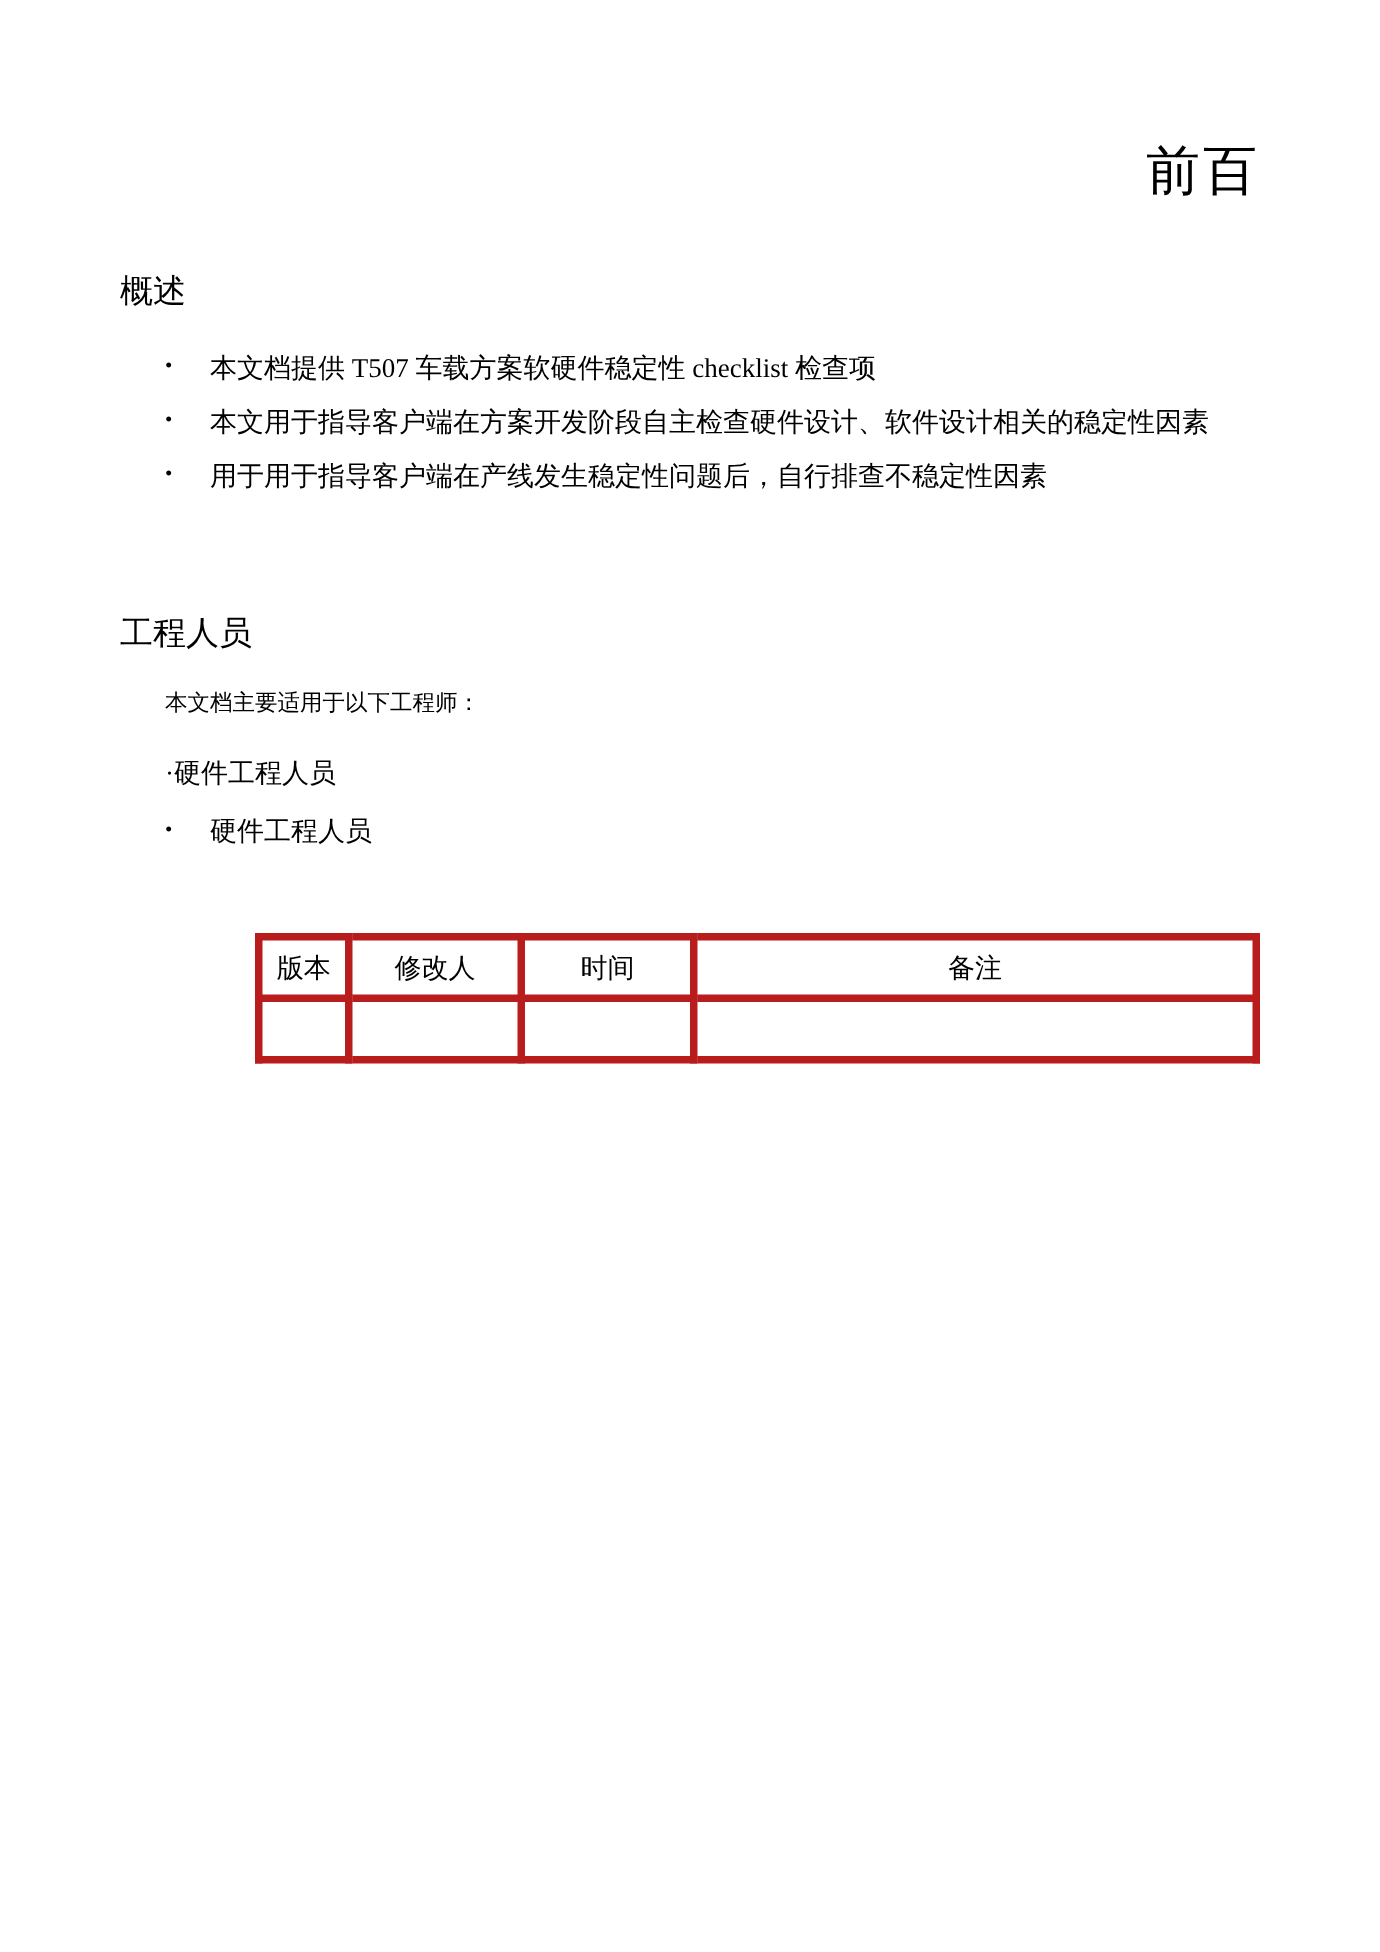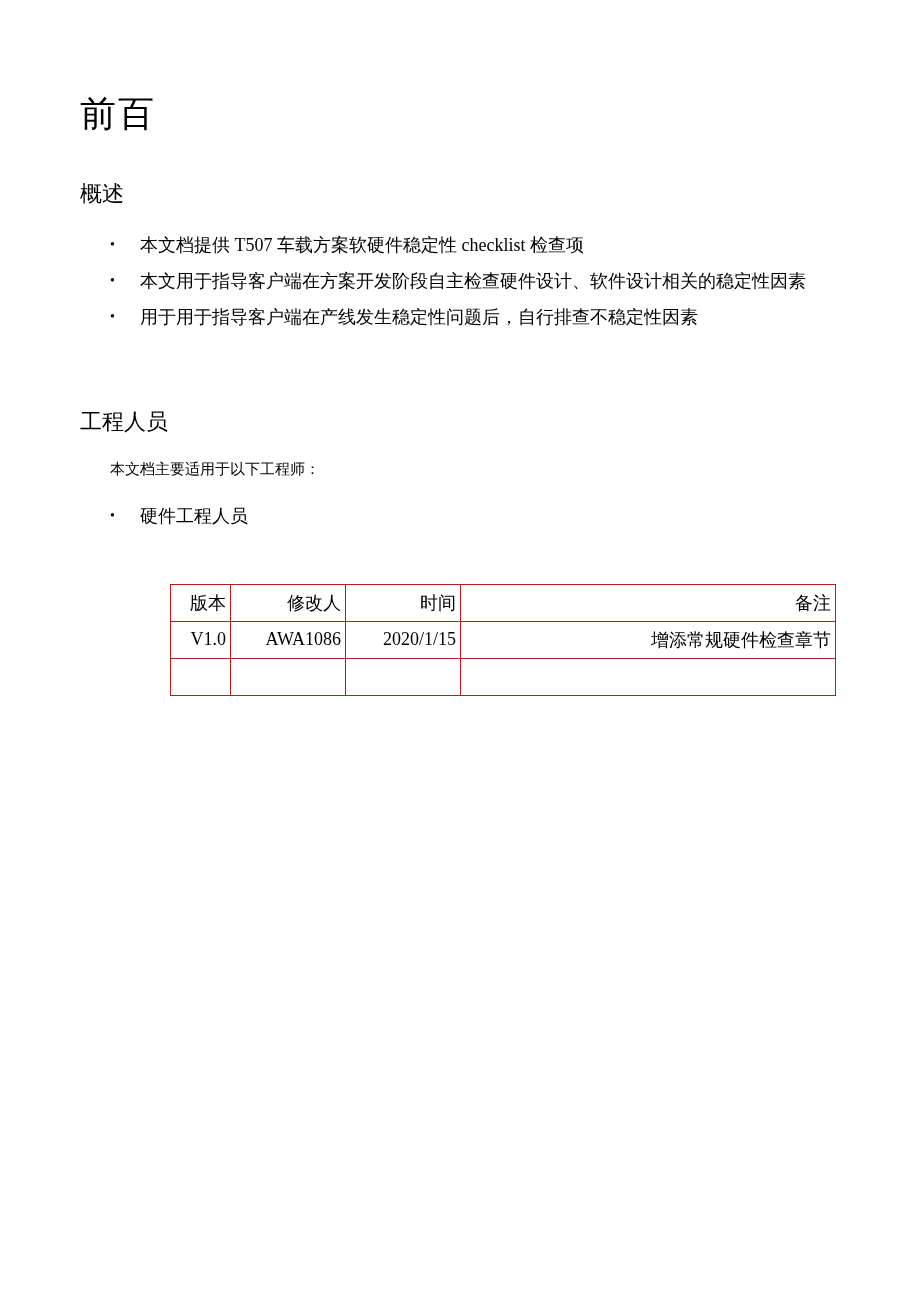--- a/index.html
+++ b/index.html
@@ -11,21 +11,21 @@
     color: #000000;
   }
   .page {
     width: 920px;
     height: 1301px;
     padding: 90px 80px 0 80px;
     box-sizing: border-box;
     position: relative;
   }
   .title {
-    text-align: left;
+    text-align: right;
     font-size: 36px;
     font-weight: normal;
     margin-bottom: 40px;
     letter-spacing: 2px;
   }
   .section-heading {
     font-size: 22px;
     margin-top: 32px;
     margin-bottom: 18px;
     font-weight: normal;
@@ -65,23 +65,23 @@
   .spacer {
     height: 40px;
   }
   table.rev-table {
     border-collapse: collapse;
     margin-left: 90px;
     margin-top: 10px;
     font-size: 18px;
   }
   table.rev-table th, table.rev-table td {
-    border: 1px solid #b91c1c;
+    border: 5px solid #b91c1c;
     padding: 6px 4px 6px 4px;
-    text-align: right;
+    text-align: center;
     vertical-align: middle;
     font-weight: normal;
     height: 24px;
   }
   table.rev-table col.c1 { width: 60px; }
   table.rev-table col.c2 { width: 115px; }
   table.rev-table col.c3 { width: 115px; }
   table.rev-table col.c4 { width: 375px; }
 </style>
 </head>
@@ -95,20 +95,21 @@
   <ul class="dot-list">
     <li>本文档提供 T507 车载方案软硬件稳定性 checklist 检查项</li>
     <li>本文用于指导客户端在方案开发阶段自主检查硬件设计、软件设计相关的稳定性因素</li>
     <li>用于用于指导客户端在产线发生稳定性问题后，自行排查不稳定性因素</li>
   </ul>
 
   <div class="spacer"></div>
 
   <div class="section-heading">工程人员</div>
   <div class="indented-para">本文档主要适用于以下工程师：</div>
+  <div class="indented-line">·硬件工程人员</div>
   <ul class="dot-list">
     <li>硬件工程人员</li>
   </ul>
 
   <div class="spacer"></div>
 
   <table class="rev-table">
     <colgroup>
       <col class="c1">
         <col class="c2">
@@ -116,26 +117,20 @@
         <col class="c4">
     </colgroup>
     <tbody>
         <tr>
       <td>版本</td>
       <td>修改人</td>
       <td>时间</td>
       <td>备注</td>
     </tr>
     <tr>
-      <td>V1.0</td>
-      <td>AWA1086</td>
-      <td>2020/1/15</td>
-      <td>增添常规硬件检查章节</td>
-    </tr>
-    <tr>
       <td></td>
       <td></td>
       <td></td>
       <td></td>
     </tr>
   </tbody>
     </table>
 
 </div>
 

